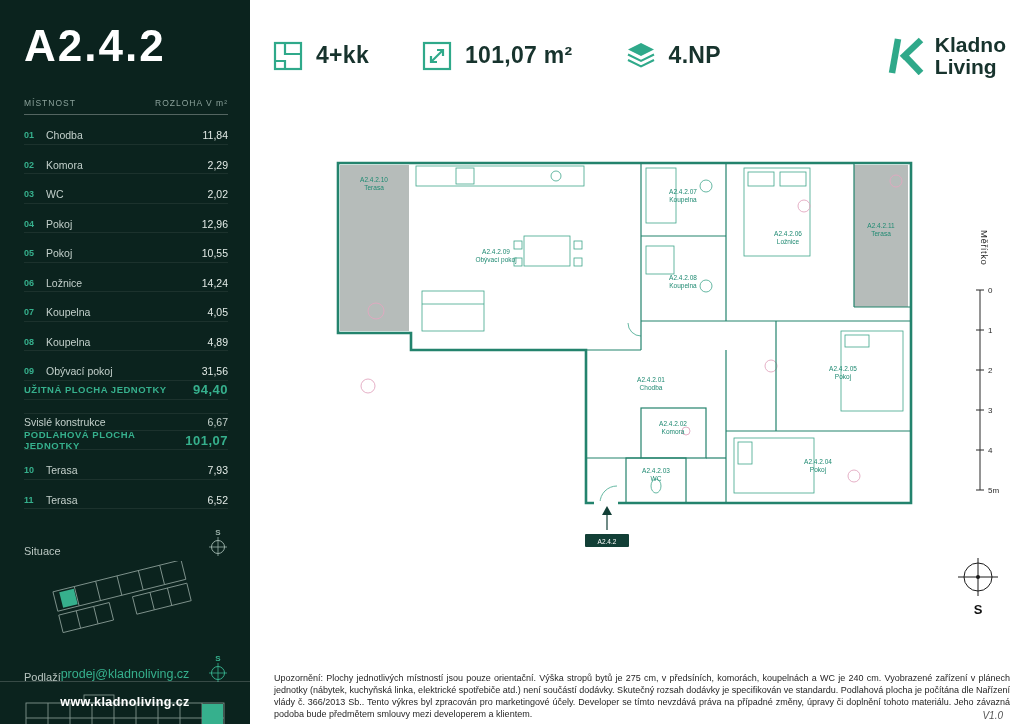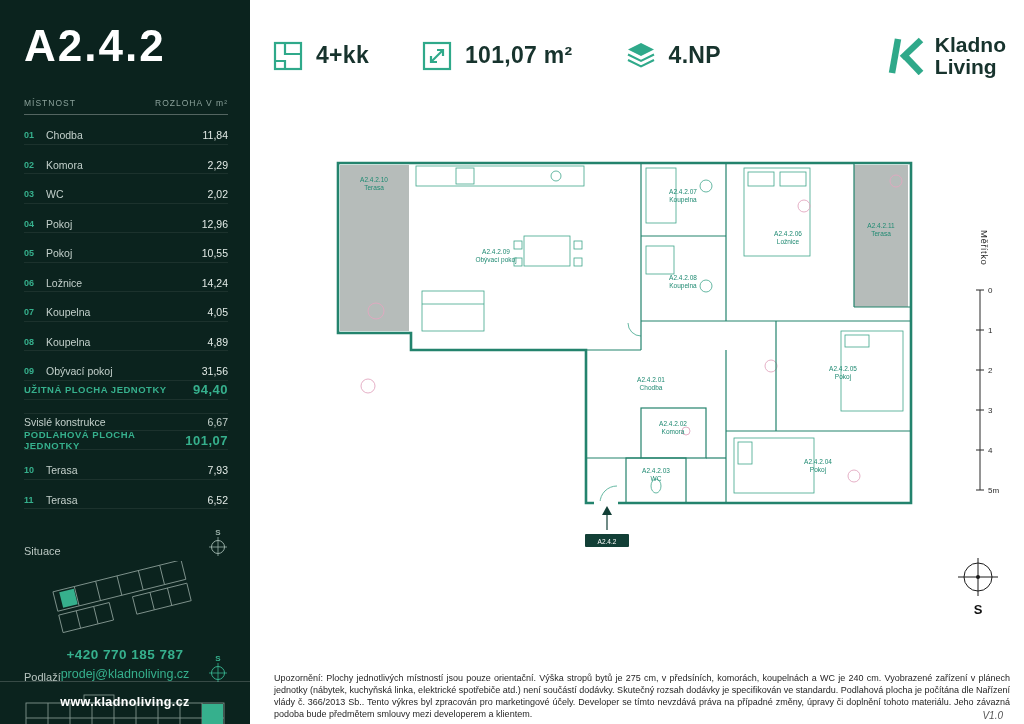--- a/index.html
+++ b/index.html
@@ -184,21 +184,20 @@
         <line x1="90" y1="16" x2="90" y2="46"></line>
       <line x1="112" y1="16" x2="112" y2="46"></line>
         <line x1="134" y1="16" x2="134" y2="46"></line>
       <line x1="156" y1="16" x2="156" y2="46"></line>
         <line x1="178" y1="16" x2="178" y2="46"></line>
       <rect x="178" y="17" width="21" height="28" fill="#36b08d" stroke="none"></rect>
     </g>
   </svg>
 
   <div class="contact">
-    <div class="phone">+420 770 185 787</div>
     <div class="email">prodej@kladnoliving.cz</div>
     <div class="website-wrap">
       <div class="website">www.kladnoliving.cz</div>
     </div>
   </div>
 </aside>
 
 <main class="main">
   <div class="specs">
     <div class="spec">

